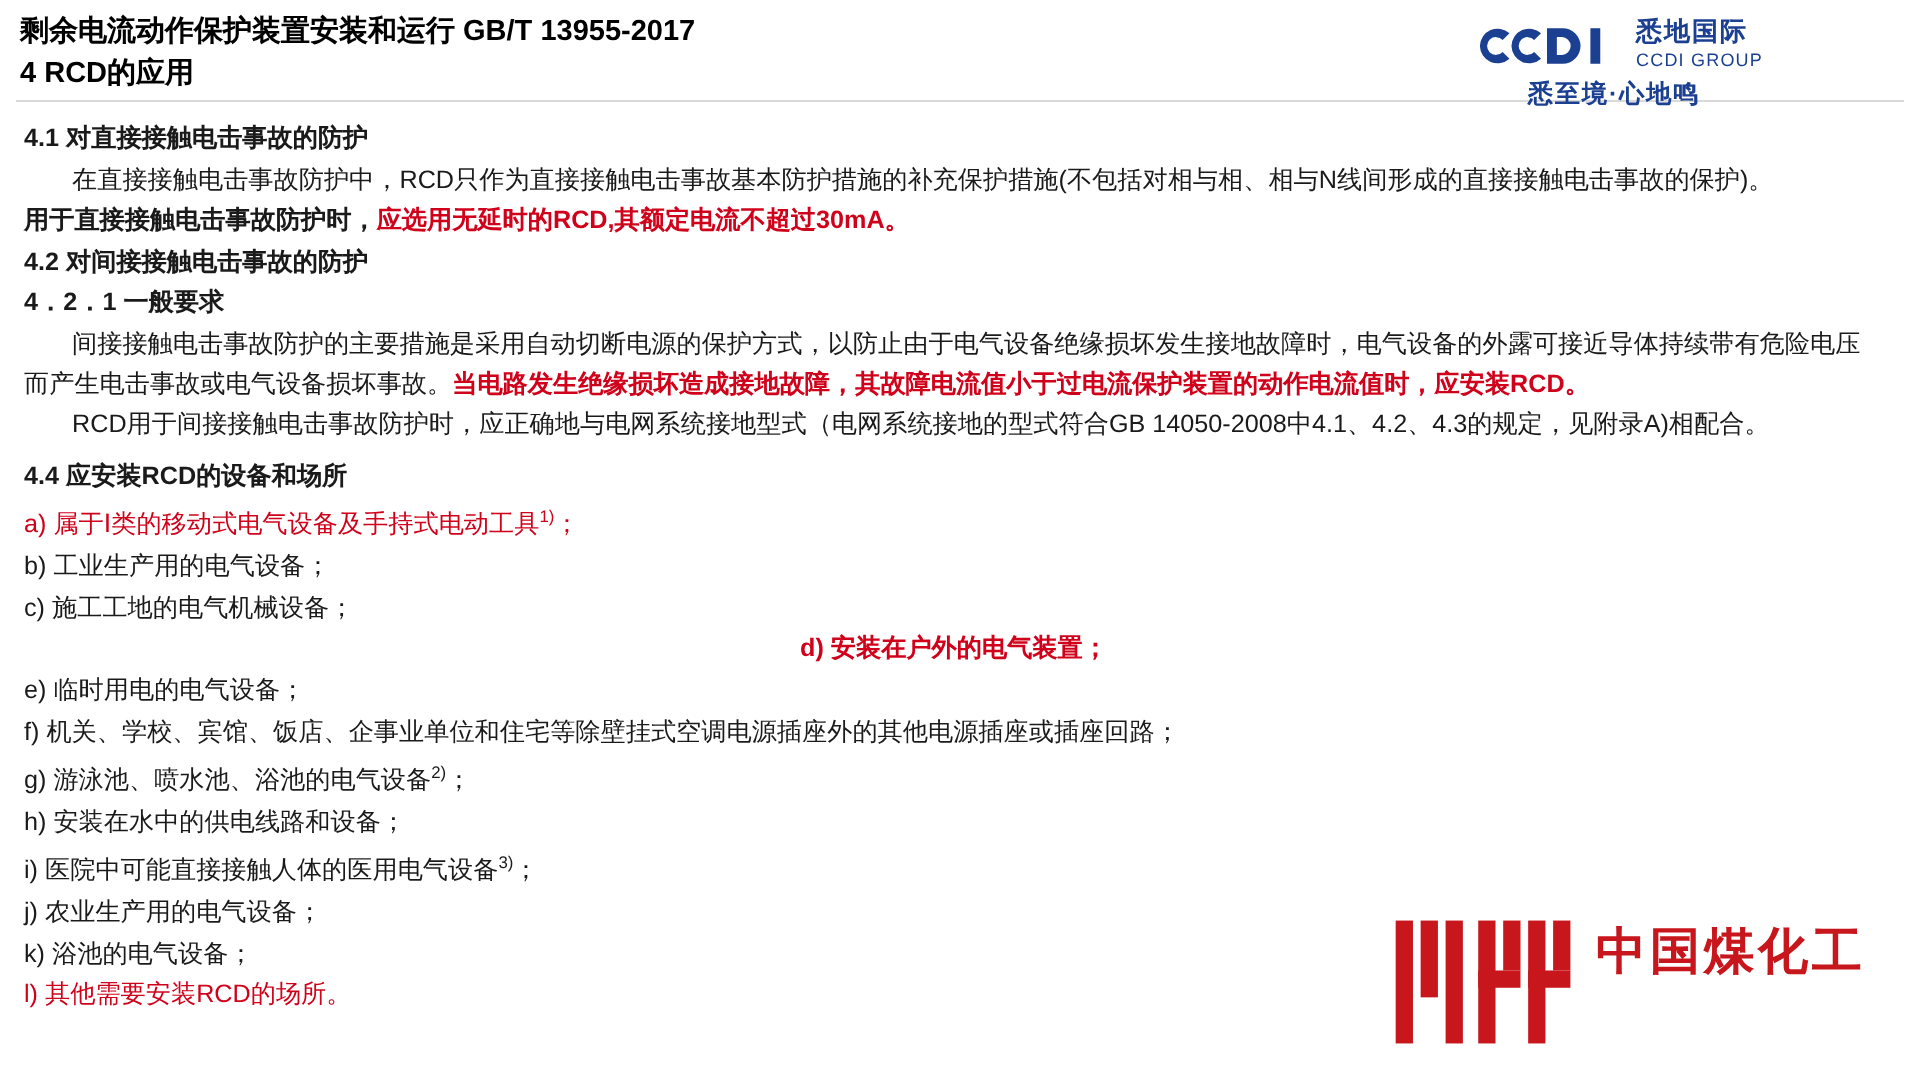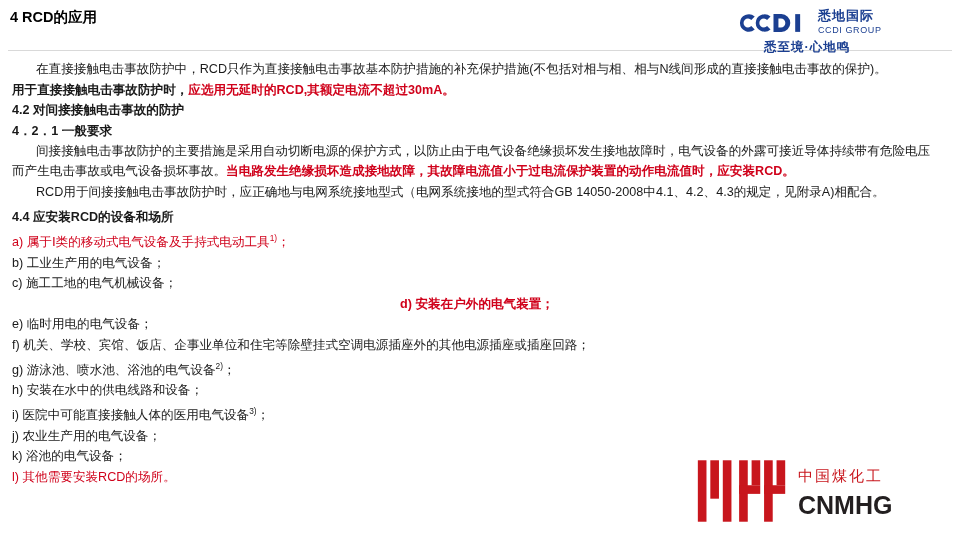--- a/index.html
+++ b/index.html
@@ -131,41 +131,42 @@
     top: 0;
     width: 96px;
     height: 70px;
   }
   .logo-bottom .bt-text {
     position: absolute;
     left: 104px;
     top: 6px;
   }
   .logo-bottom .bt-cn {
-    font-size: 15px;
-    font-weight: normal;
+    font-size: 25px;
+    font-weight: bold;
     color: #c8161d;
     letter-spacing: 2px;
     line-height: 28px;
     white-space: nowrap;
   }
   .logo-bottom .bt-en {
     font-size: 25px;
     font-weight: bold;
     color: #231f20;
     letter-spacing: 0px;
     line-height: 30px;
   }
 </style>
 </head>
 <body>
 
 <div class="slide">
 
   <div class="header">
+    <div class="line1">剩余电流动作保护装置安装和运行 GB/T 13955-2017</div>
     <div class="line2">4 RCD的应用</div>
   </div>
 
   <div class="rule"></div>
 
   <div class="logo-top">
     <svg class="ccdi-mark" viewBox="0 0 150 52">
       <g fill="#1b3f91">
         <path d="M8 26a18 18 0 0 1 30-13l-7 7a9 9 0 1 0 0 12l7 7A18 18 0 0 1 8 26z"></path>
         <path d="M40 26a18 18 0 0 1 30-13l-7 7a9 9 0 1 0 0 12l7 7A18 18 0 0 1 40 26z"></path>
@@ -175,20 +176,21 @@
     </svg>
     <div class="ccdi-text">
       <div class="cn-name">悉地国际</div>
       <div class="en-name">CCDI GROUP</div>
     </div>
     <div class="slogan">悉至境·心地鸣</div>
   </div>
 
   <div class="content">
 
+    <div class="p bold">4.1 对直接接触电击事故的防护</div>
     <div class="p indent">在直接接触电击事故防护中，RCD只作为直接接触电击事故基本防护措施的补充保护措施(不包括对相与相、相与N线间形成的直接接触电击事故的保护)。</div>
     <div class="p">
       <span class="bold">用于直接接触电击事故防护时，</span><span class="red-bold">应选用无延时的RCD,其额定电流不超过30mA。</span>
     </div>
 
     <div class="p bold">4.2 对间接接触电击事故的防护</div>
     <div class="p bold">4．2．1 一般要求</div>
     <div class="p indent">
       <span>间接接触电击事故防护的主要措施是采用自动切断电源的保护方式，以防止由于电气设备绝缘损坏发生接地故障时，电气设备的外露可接近导体持续带有危险电压而产生电击事故或电气设备损坏事故。</span><span class="red-bold">当电路发生绝缘损坏造成接地故障，其故障电流值小于过电流保护装置的动作电流值时，应安装RCD。</span>
     </div>
@@ -222,17 +224,16 @@
         <rect x="47" y="4" width="9" height="64"></rect>
         <rect x="60" y="4" width="9" height="26"></rect>
         <rect x="47" y="30" width="22" height="9"></rect>
         <rect x="73" y="4" width="9" height="64"></rect>
         <rect x="86" y="4" width="9" height="26"></rect>
         <rect x="73" y="30" width="22" height="9"></rect>
       </g>
     </svg>
     <div class="bt-text">
       <div class="bt-cn">中国煤化工</div>
-      <div class="bt-en">CNMHG</div>
     </div>
   </div>
 
 </div>
 
 </body></html>

